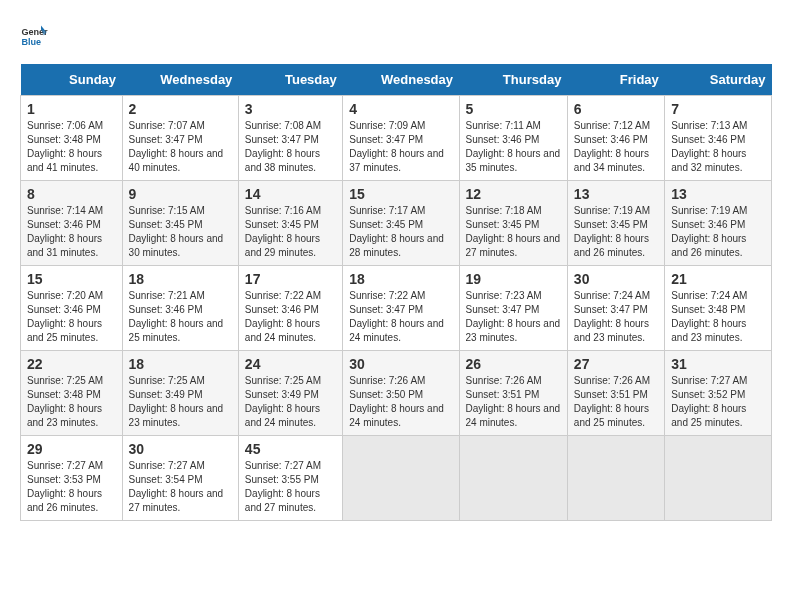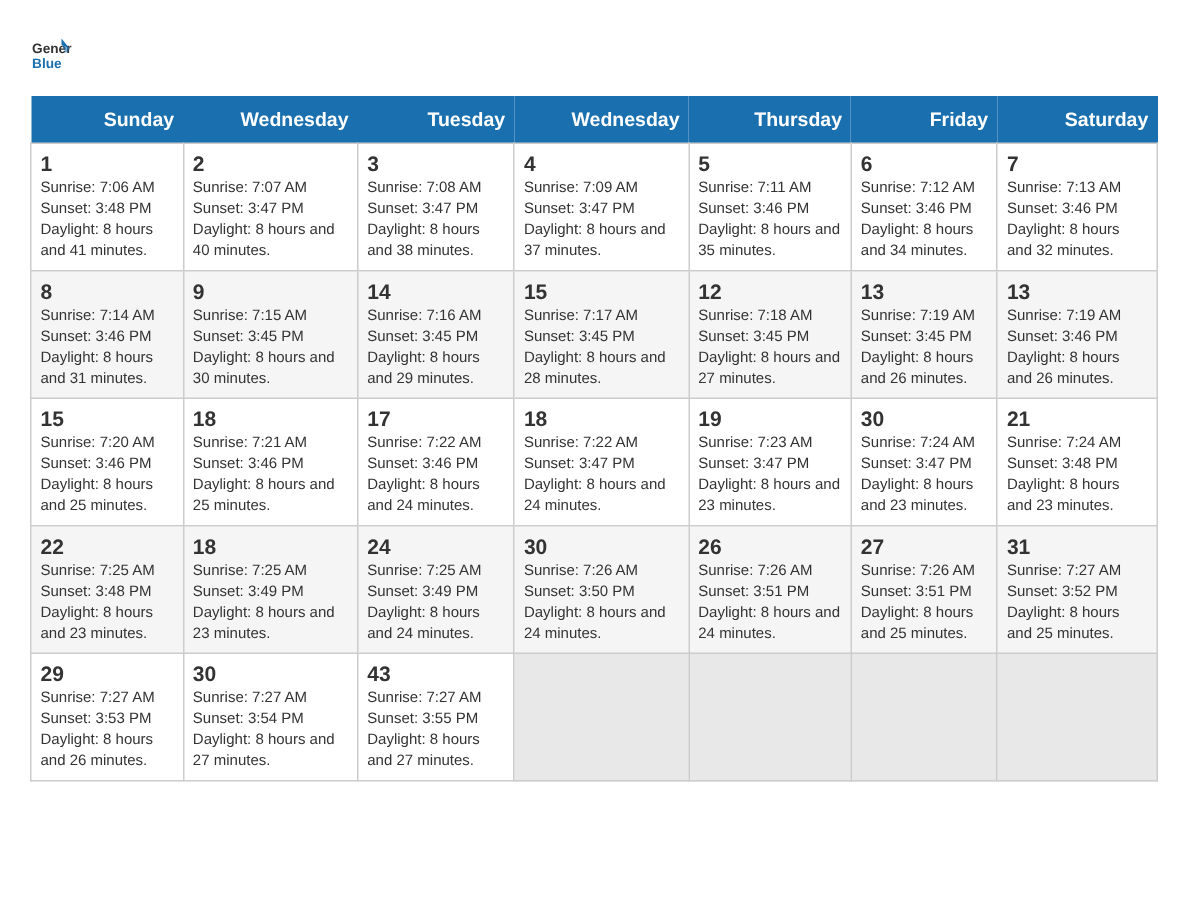--- a/index.html
+++ b/index.html
@@ -351,21 +351,21 @@
       </td>
         <td>
         <span class="day-number">30</span>
         <div class="day-info">
           Sunrise: 7:27 AM<br>
           Sunset: 3:54 PM<br>
           Daylight: 8 hours and 27 minutes.
         </div>
       </td>
         <td>
-        <span class="day-number">43</span>
+        <span class="day-number">45</span>
         <div class="day-info">
           Sunrise: 7:27 AM<br>
           Sunset: 3:55 PM<br>
           Daylight: 8 hours and 27 minutes.
         </div>
       </td>
         <td class="empty"></td>
         <td class="empty"></td>
         <td class="empty"></td>
         <td class="empty"></td>

